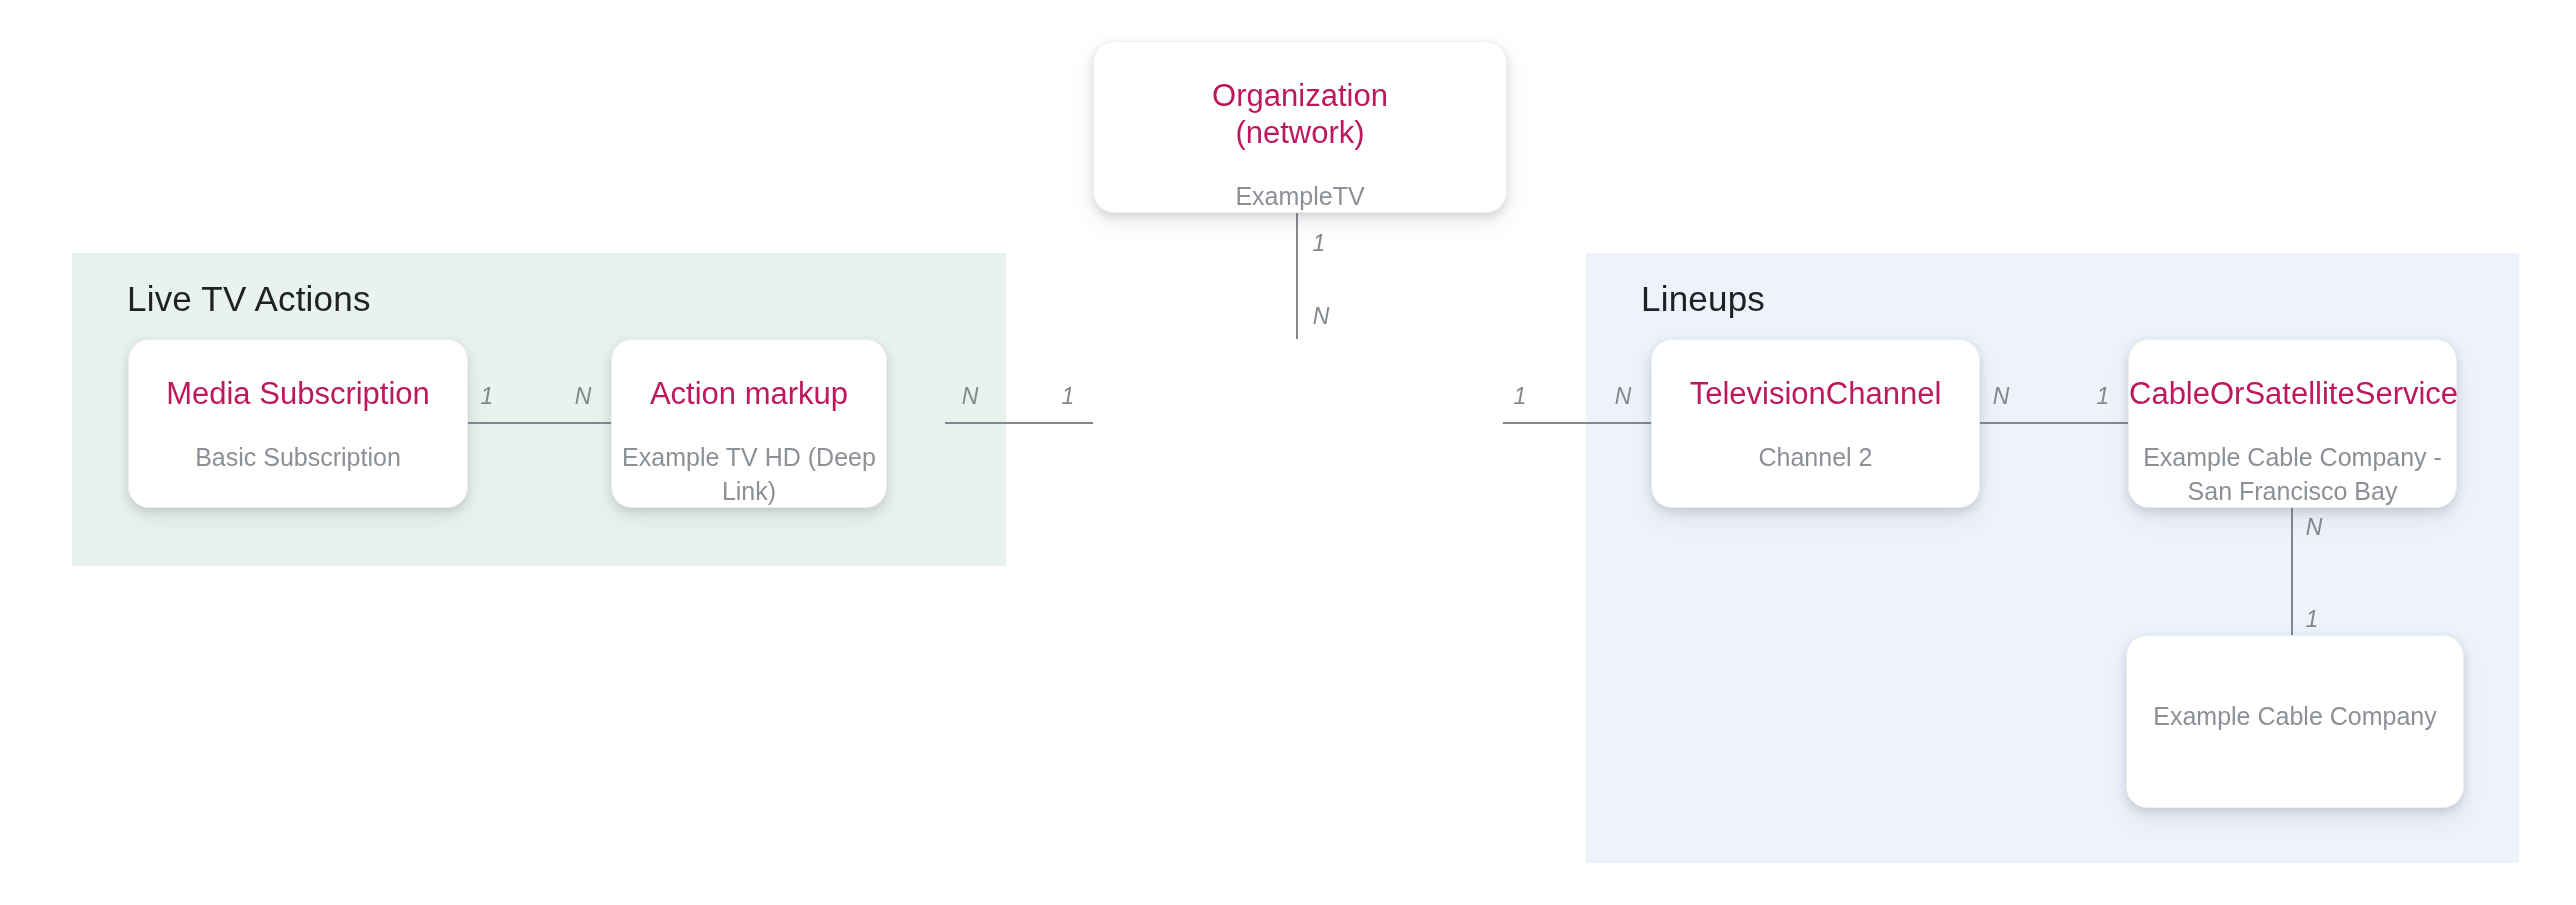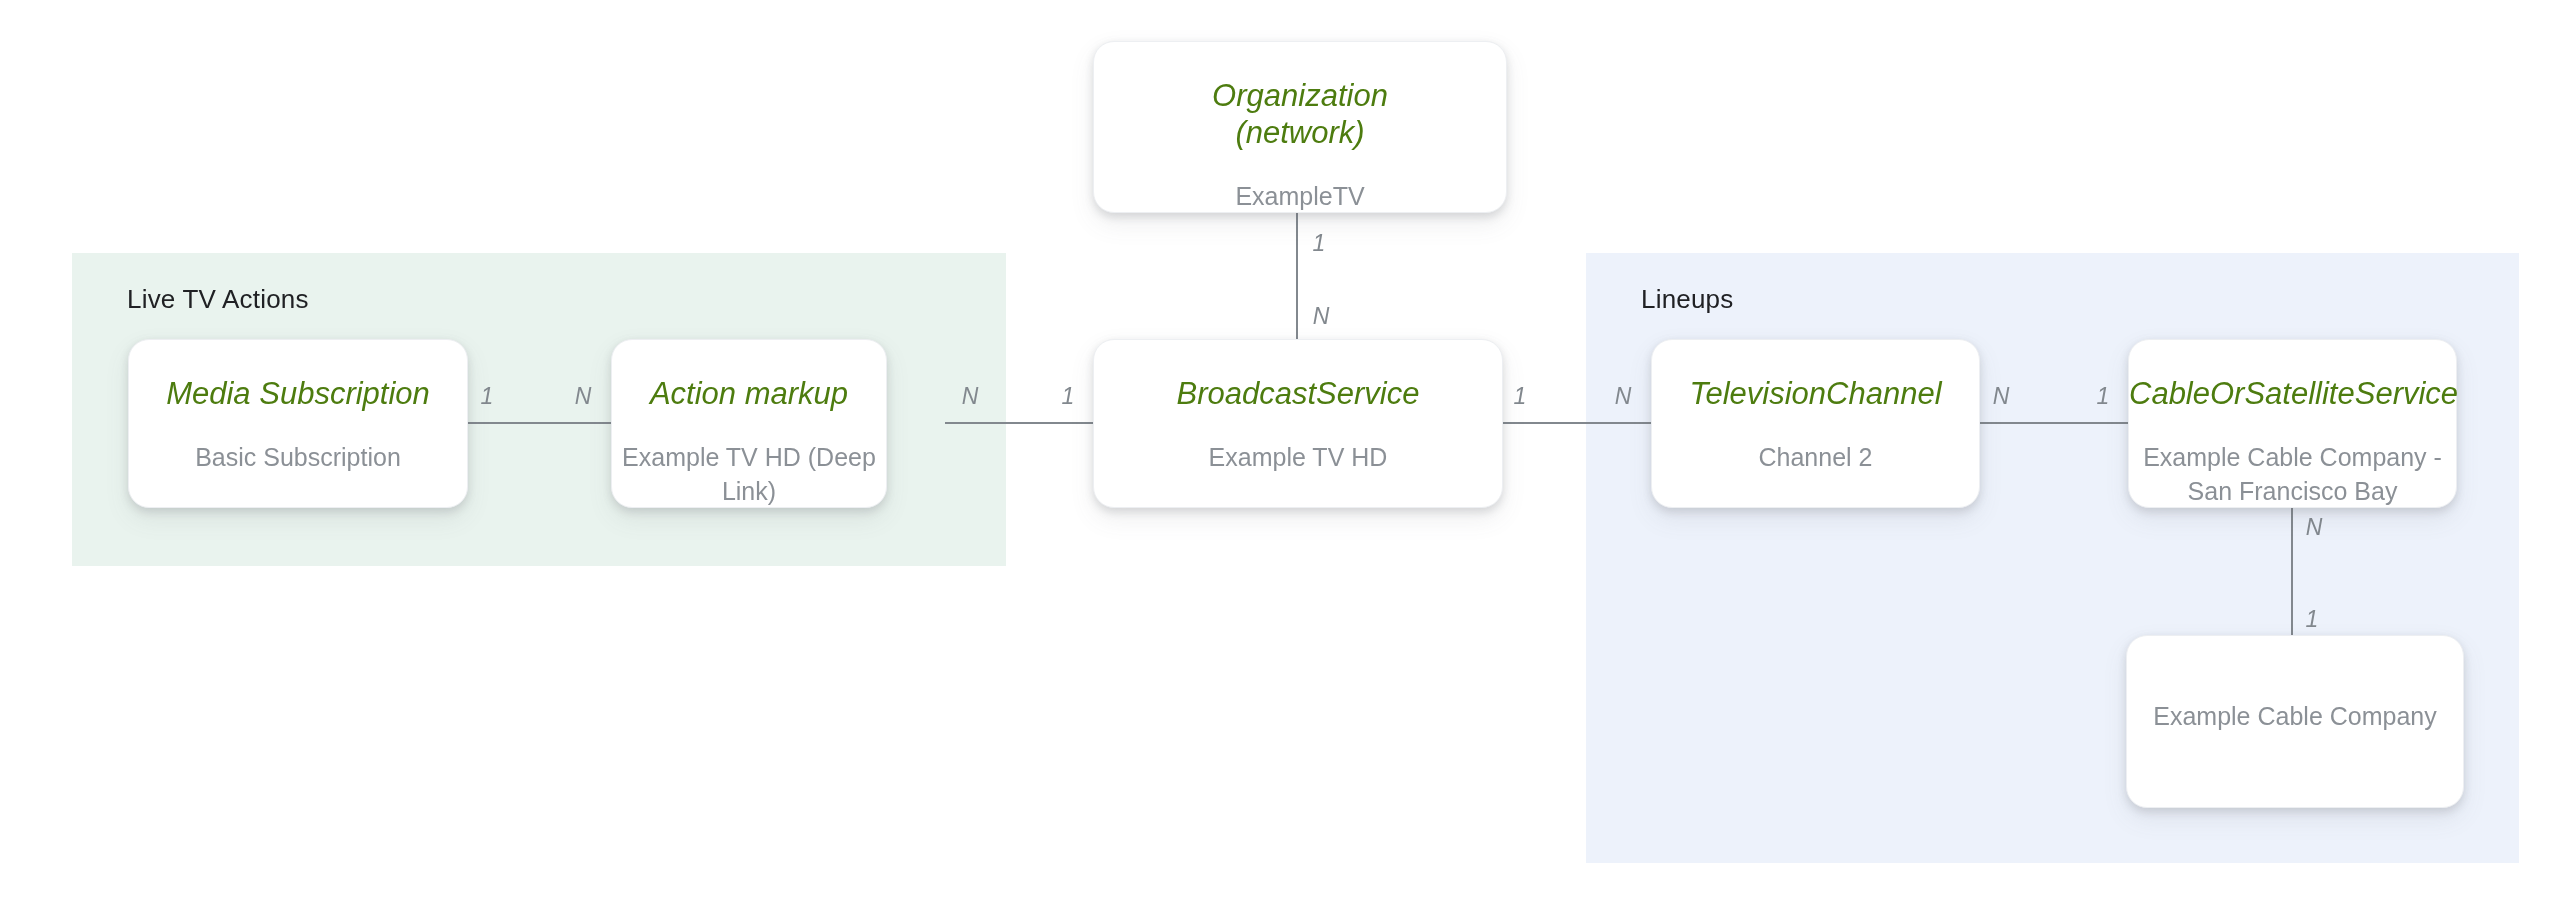--- a/index.html
+++ b/index.html
@@ -26,44 +26,43 @@
     background: #e9f3ee;
   }
   .region-lineups {
     left: 1586px; top: 253px;
     width: 933px; height: 610px;
     background: #edf2fb;
   }
   .region-title {
     position: absolute;
     left: 55px; top: 25px;
-    font-size: 26px;
+    font-size: 35px;
     line-height: 42px;
     color: #202124;
     letter-spacing: 0.2px;
     white-space: nowrap;
   }
 
   
   .node {
     position: absolute;
     background: #ffffff;
     border: 0.9px solid #edeff2;
     border-radius: 21px;
     box-shadow: 0 3.5px 8.8px rgba(95, 99, 104, 0.20), 0 10.6px 25px rgba(95, 99, 104, 0.10);
     box-sizing: border-box;
     text-align: center;
     padding-top: 35px;
   }
   .node-title {
     font-size: 31px;
     line-height: 37px;
-    color: #4d7c0f;
+    color: #be185d;
     white-space: pre-line;
-    font-style: italic;
   }
   .node-subtitle {
     margin-top: 28px;
     font-size: 25px;
     line-height: 34px;
     color: #8b9096;
     white-space: pre-line;
   }
 
   .node-network  { left: 1093px; top: 41px;  width: 414px; height: 172px; }
@@ -149,24 +148,20 @@
   <div class="node node-media">
     <div class="node-title">Media Subscription</div>
     <div class="node-subtitle">Basic Subscription</div>
   </div>
 
   <div class="node node-action">
     <div class="node-title">Action markup</div>
     <div class="node-subtitle">Example TV HD (Deep Link)</div>
   </div>
 
-  <div class="node node-broadcast">
-    <div class="node-title">BroadcastService</div>
-    <div class="node-subtitle">Example TV HD</div>
-  </div>
 
   <div class="node node-tv">
     <div class="node-title">TelevisionChannel</div>
     <div class="node-subtitle">Channel 2</div>
   </div>
 
   <div class="node node-cable">
     <div class="node-title">CableOrSatelliteService</div>
     <div class="node-subtitle">Example Cable Company -
 San Francisco Bay</div>

